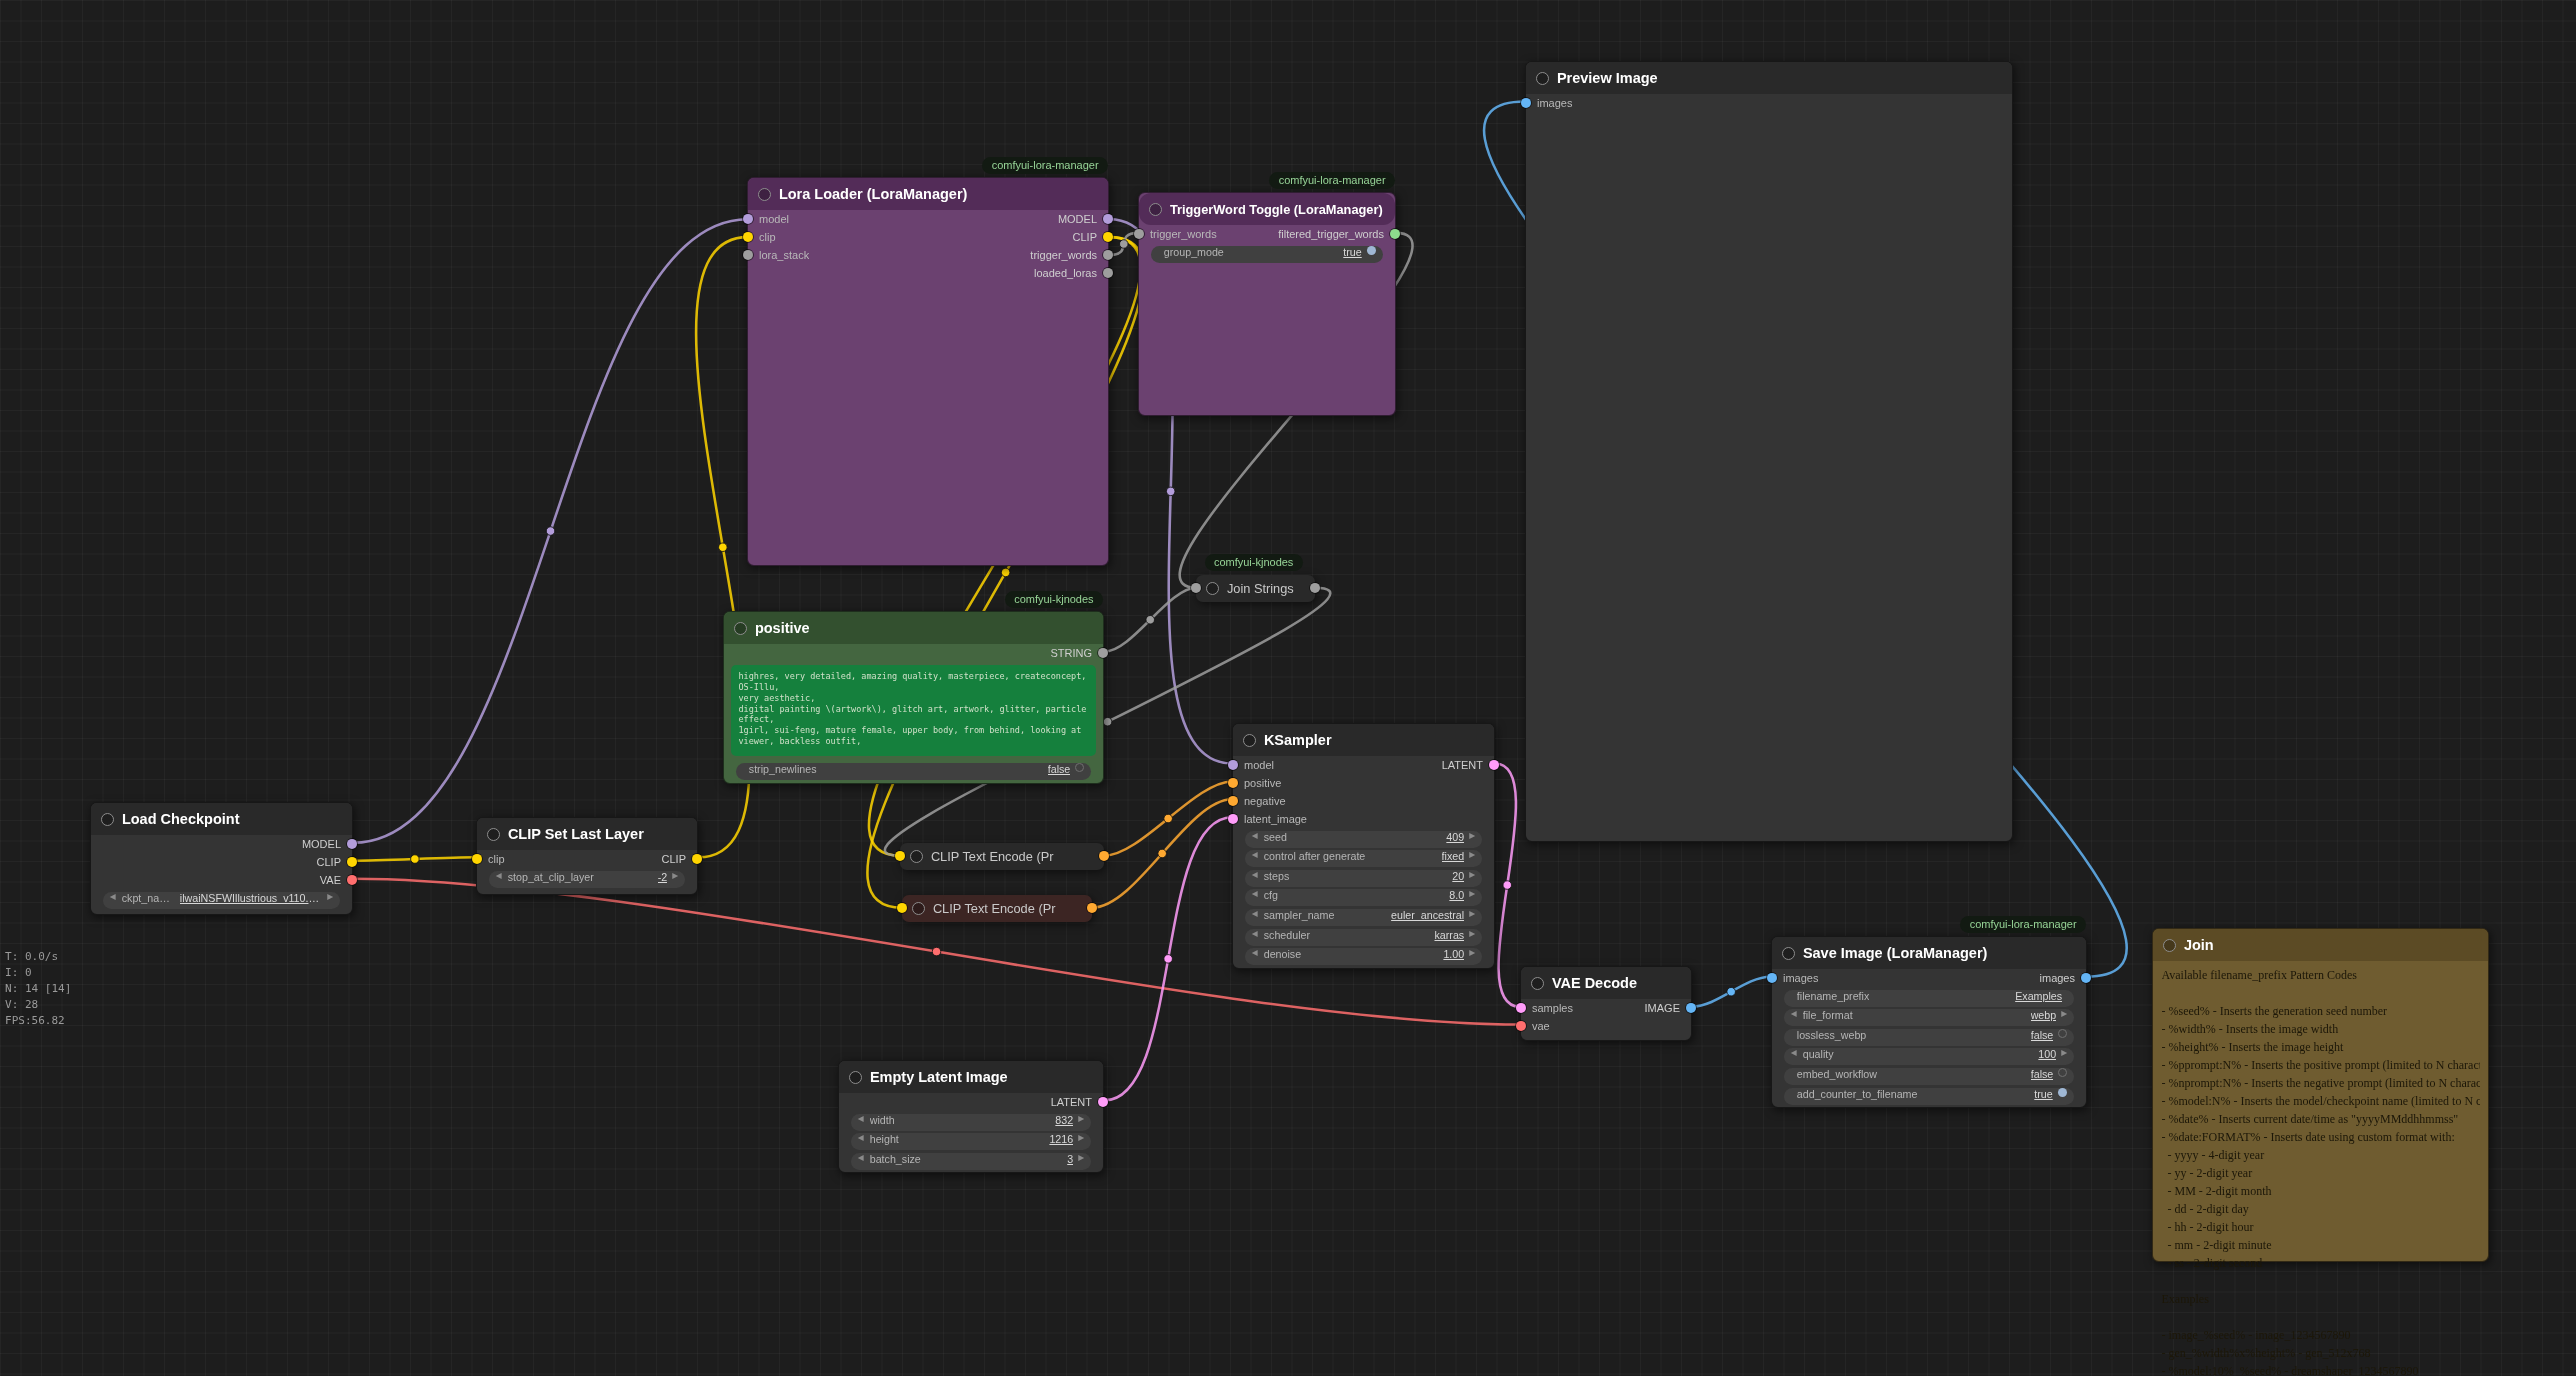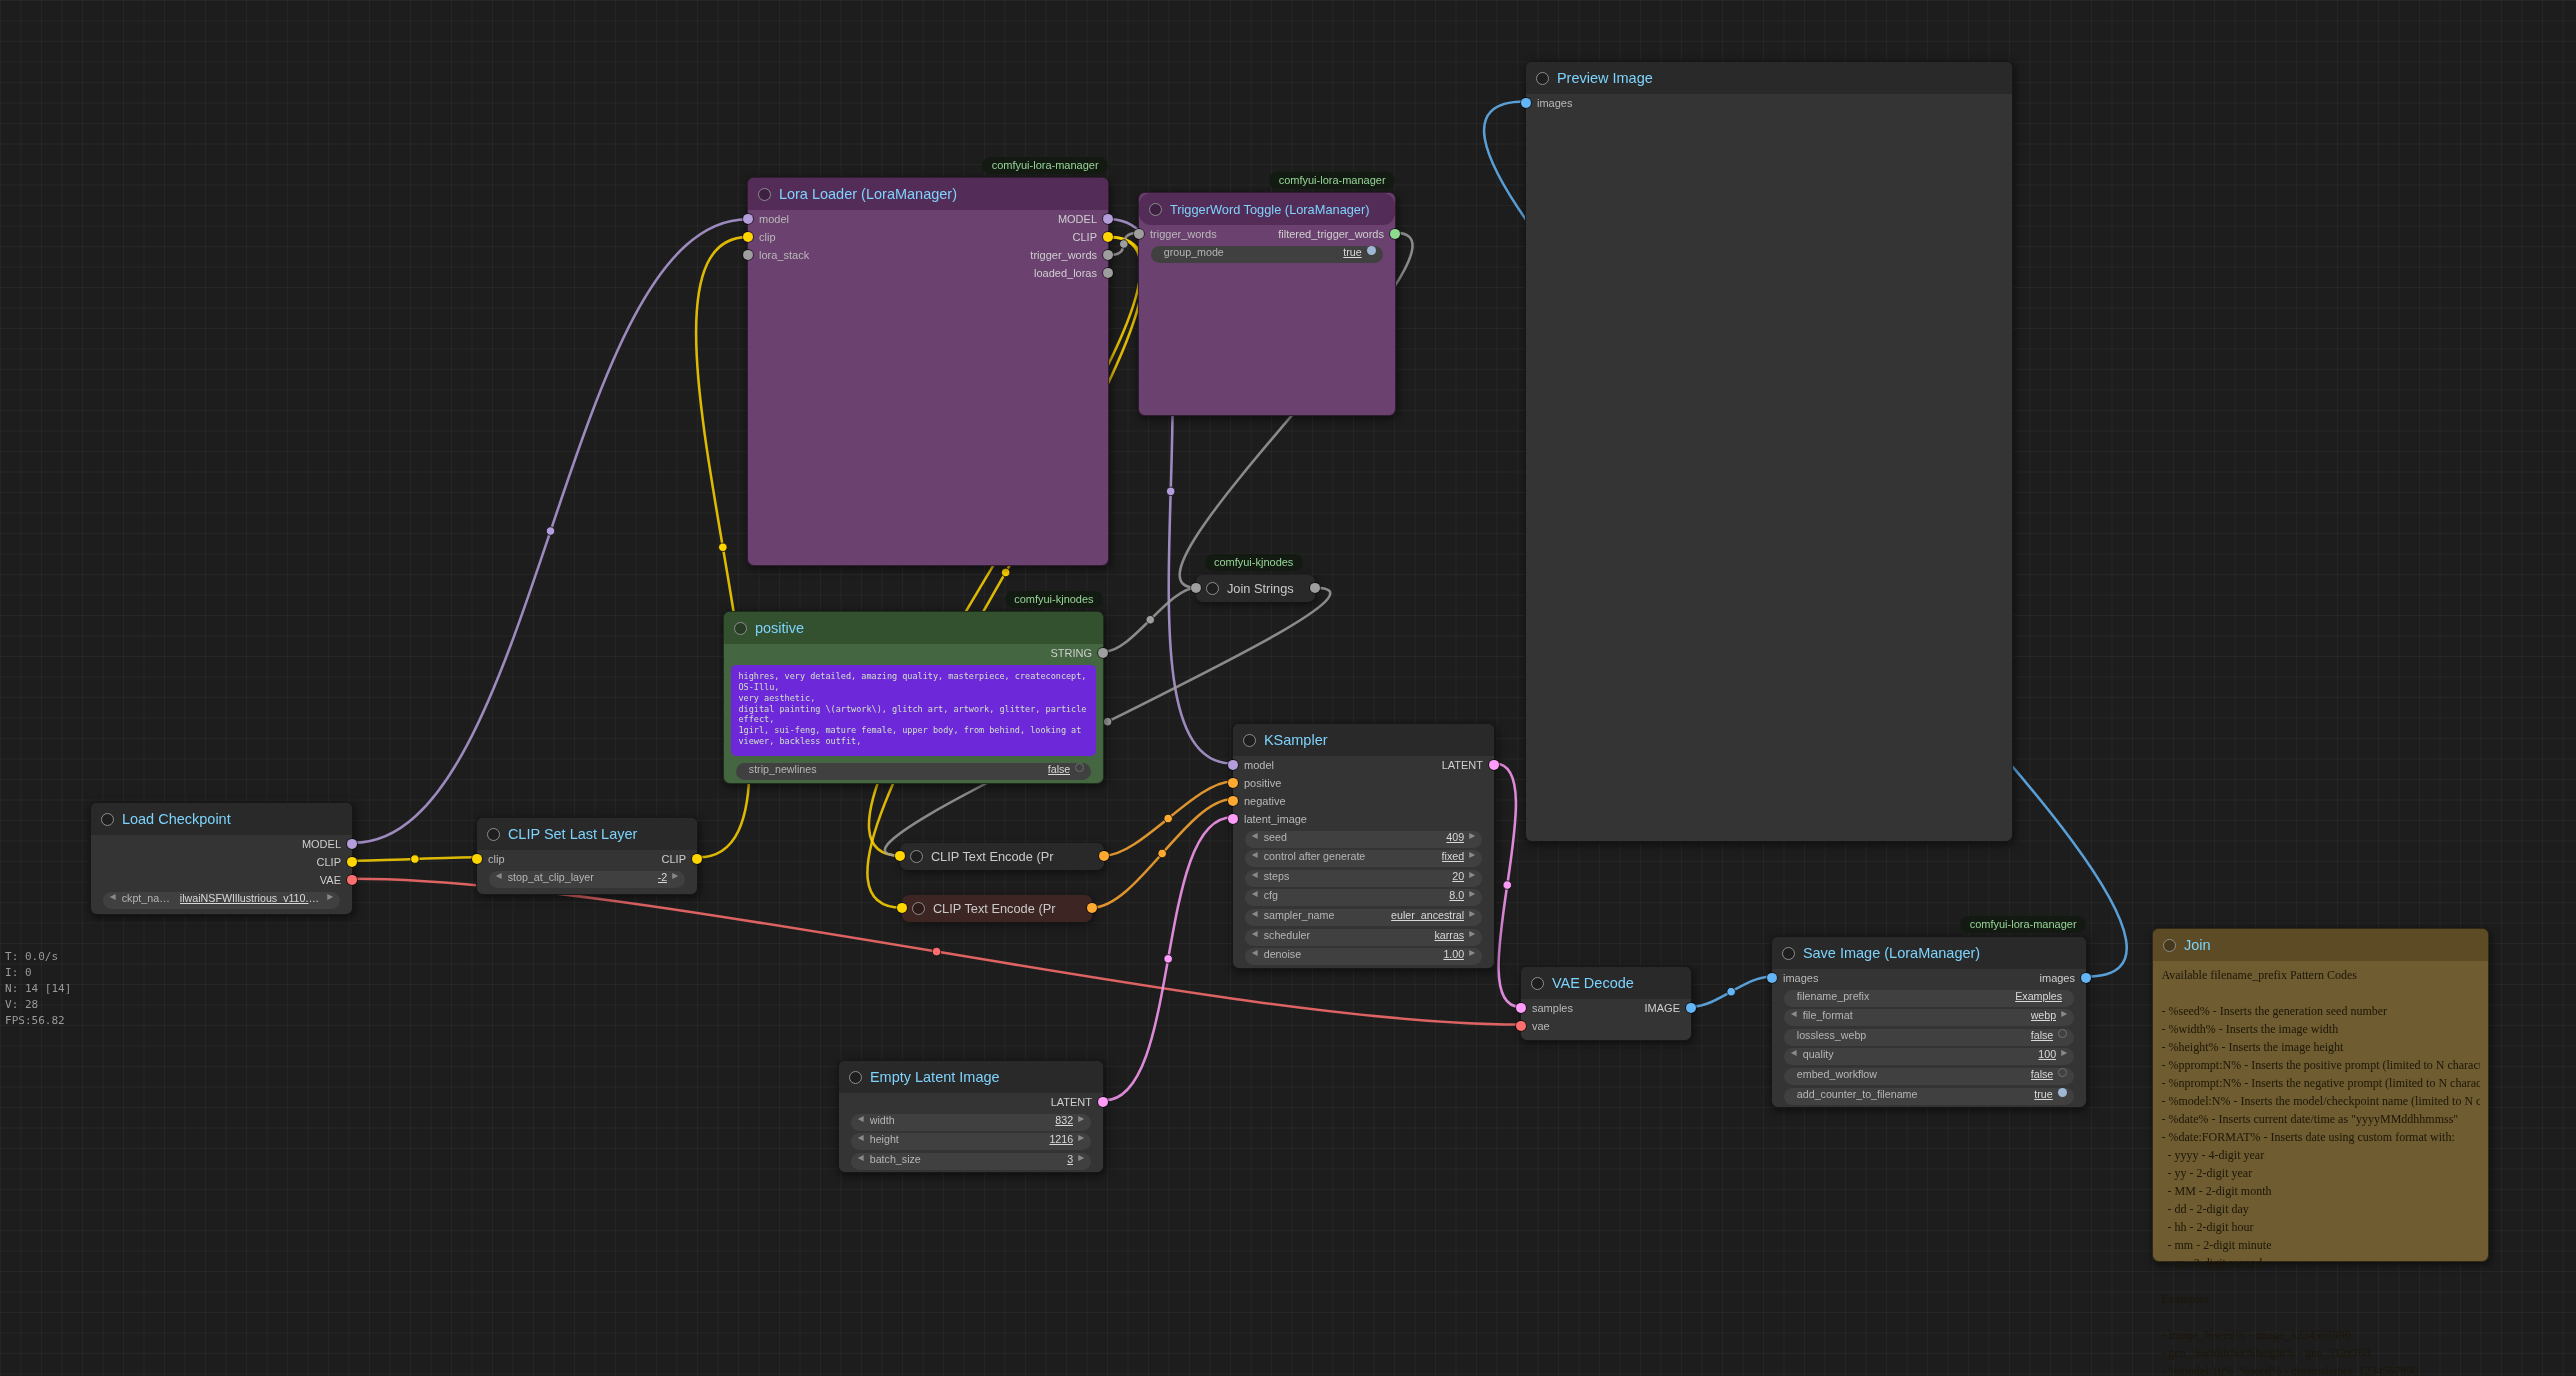--- a/index.html
+++ b/index.html
@@ -6,21 +6,21 @@
   #canvas{position:relative;width:2576px;height:1376px;overflow:hidden;
     background-color:#1d1d1d;
     background-image:linear-gradient(rgba(255,255,255,.035) 0.9px,transparent 0.9px),
                      linear-gradient(90deg,rgba(255,255,255,.035) 0.9px,transparent 0.9px);
     background-size:20.5px 20.5px;
     font-family:"Liberation Sans",sans-serif;}
   #wires{position:absolute;left:0;top:0;z-index:1;}
   .node{position:absolute;z-index:2;border-radius:6.8px;background:var(--body,#343434);
     box-shadow:1.7px 2.6px 8.5px rgba(0,0,0,.5);border:0.9px solid rgba(0,0,0,.55);box-sizing:border-box;}
   .ntitle{height:32px;background:var(--title,#292929);border-radius:6px 6px 0 0;display:flex;
-    align-items:center;padding:0 10.2px;color:#7dd3fc;font-size:14.5px;white-space:nowrap;overflow:hidden;}
+    align-items:center;padding:0 10.2px;color:#ffffff;font-size:14.5px;white-space:nowrap;overflow:hidden;font-weight:bold;}
   .ncollapse{width:11px;height:11px;border-radius:50%;border:1.7px solid #8d8d8d;background:rgba(0,0,0,.25);
     margin-right:7.7px;flex:0 0 auto;}
   .collapsed{position:absolute;z-index:2;border-radius:6.8px;background:var(--title,#292929);display:flex;
     align-items:center;padding:0 10.2px;color:#c9c9c9;font-size:12.8px;box-shadow:1.7px 2.6px 8.5px rgba(0,0,0,.5);
     white-space:nowrap;overflow:visible;box-sizing:border-box;}
   .row{position:relative;height:18px;display:flex;align-items:center;font-size:11px;color:#b9b9b9;}
   .ilabel{margin-left:11px;overflow:hidden;white-space:nowrap;}
   .olabel{margin-left:auto;margin-right:11px;color:#cfcfcf;white-space:nowrap;}
   .dot{position:absolute;top:50%;width:10.2px;height:10.2px;border-radius:50%;transform:translateY(-50%);
     background:var(--c,#9e9e9e);box-shadow:0 0 0 0.9px rgba(0,0,0,.6);}
@@ -32,21 +32,21 @@
   .widget .wvalue{margin-left:auto;margin-right:5.1px;color:#d8d8d8;overflow:hidden;text-overflow:ellipsis;text-decoration:underline;}
   .tdot{width:9.4px;height:9.4px;border-radius:50%;flex:0 0 auto;}
   .tdot.on{background:#9fb7d4;}
   .tdot.off{width:6.8px;height:6.8px;background:transparent;border:1.7px solid #6f6f6f;}
   .badge{position:absolute;top:-21.3px;right:0;background:#121a12;color:#97d497;font-size:11px;
     padding:2.6px 9.4px;border-radius:8.5px;white-space:nowrap;z-index:3;}
   .badge.left{right:auto;left:8.5px;}
   .ta{margin:3.4px 6.8px 6.8px;border-radius:5.1px;padding:6px 7.7px;font-family:"DejaVu Sans Mono",monospace;
     overflow:hidden;white-space:pre-wrap;}
   .ta.lora{height:256px;background:#5c3560;color:#e8d8e8;font-size:9.4px;line-height:13.7px;}
-  .ta.prompt{height:79px;background:#6d28d9;color:#cfe0c8;font-size:8.5px;line-height:10.7px;}
+  .ta.prompt{height:79px;background:#15803d;color:#cfe0c8;font-size:8.5px;line-height:10.7px;}
   .note-text{margin:5.1px 8.5px;color:#1c1708;font-family:Liberation Serif, serif;font-size:12px;
     line-height:18px;white-space:pre;overflow:hidden;}
   #perf{position:absolute;left:5.1px;top:949px;z-index:3;color:#9a9a9a;
     font-family:"DejaVu Sans Mono",monospace;font-size:11px;line-height:16px;white-space:pre;}
 </style>
 </head>
 <body>
 
 <div id="canvas">
   <svg id="wires" width="2576" height="1376" viewBox="0 0 3019 1613">

